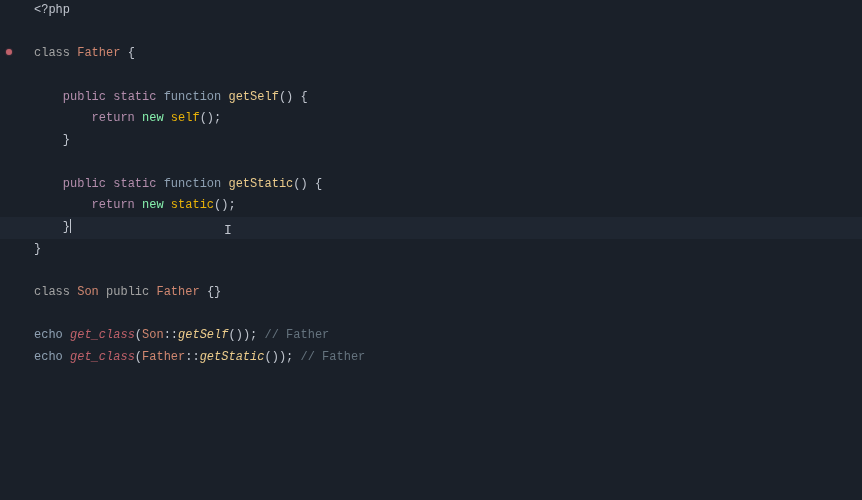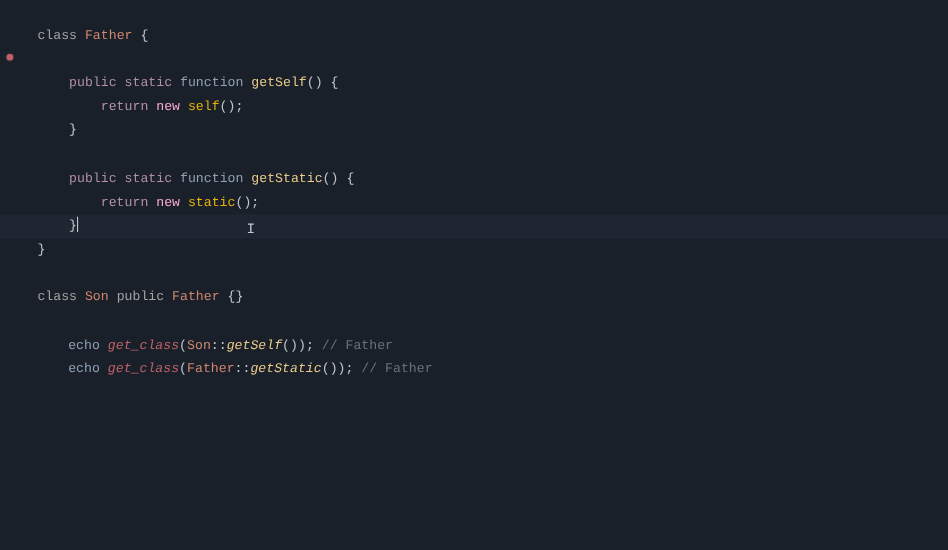--- a/index.html
+++ b/index.html
@@ -76,39 +76,40 @@
     .t-tag { color: #c0c5ce; }
     .t-keyword { color: #b48ead; }
     .t-keyword2 { color: #a3a3a3; }
     .t-class { color: #d08770; }
     .t-func { color: #8fa1b3; }
     .t-funcname { color: #ebcb8b; }
     .t-funcname-i { color: #ebcb8b; font-style: italic; }
     .t-paren { color: #c0c5ce; }
     .t-brace { color: #c0c5ce; }
     .t-return { color: #b48ead; }
-    .t-new { color: #f9a8d4; margin-top: 48px; }
+    .t-new { color: #86efac; margin-top: 48px; }
     .t-self { color: #eab308; }
     .t-semi { color: #c0c5ce; }
-    .t-echo { color: #8fa1b3; margin-left: 28px; }
+    .t-echo { color: #8fa1b3; }
     .t-call { color: #bf616a; font-style: italic; }
     .t-class-ref { color: #d08770; }
     .t-scope { color: #c0c5ce; }
     .t-comment { color: #65737e; }
   </style>
 </head>
 <body>
 
 <div class="gutter">
   <div class="gutter-marker">
     <div class="marker-dot"></div>
   </div>
 </div>
 
 <div class="code-area">
+  <div class="line"><span class="t-tag">&lt;?php</span></div>
   <div class="line"></div>
   <div class="line"><span class="t-keyword2">class</span> <span class="t-class">Father</span> <span class="t-brace">{</span></div>
   <div class="line"></div>
   <div class="line">    <span class="t-keyword">public</span> <span class="t-keyword">static</span> <span class="t-func">function</span> <span class="t-funcname">getSelf</span><span class="t-paren">()</span> <span class="t-brace">{</span></div>
   <div class="line">        <span class="t-return">return</span> <span class="t-new">new</span> <span class="t-self">self</span><span class="t-paren">()</span><span class="t-semi">;</span></div>
   <div class="line">    <span class="t-brace">}</span></div>
   <div class="line"></div>
   <div class="line">    <span class="t-keyword">public</span> <span class="t-keyword">static</span> <span class="t-func">function</span> <span class="t-funcname">getStatic</span><span class="t-paren">()</span> <span class="t-brace">{</span></div>
   <div class="line">        <span class="t-return">return</span> <span class="t-new">new</span> <span class="t-self">static</span><span class="t-paren">()</span><span class="t-semi">;</span></div>
   <div class="line highlighted">    <span class="t-brace">}</span><span class="cursor-caret"></span><span class="text-cursor">I</span></div>

